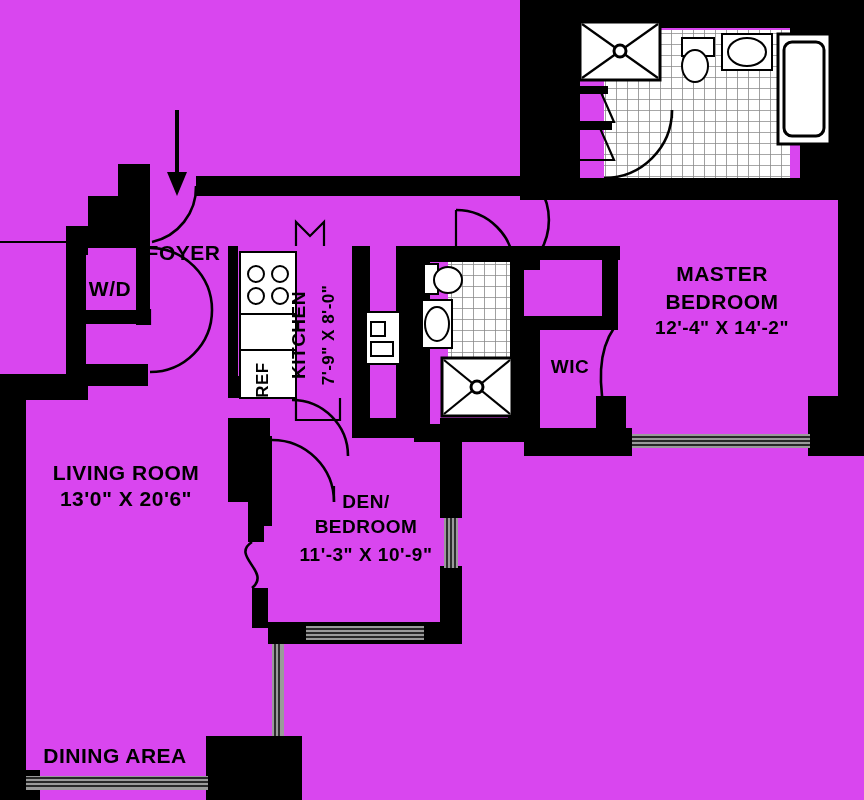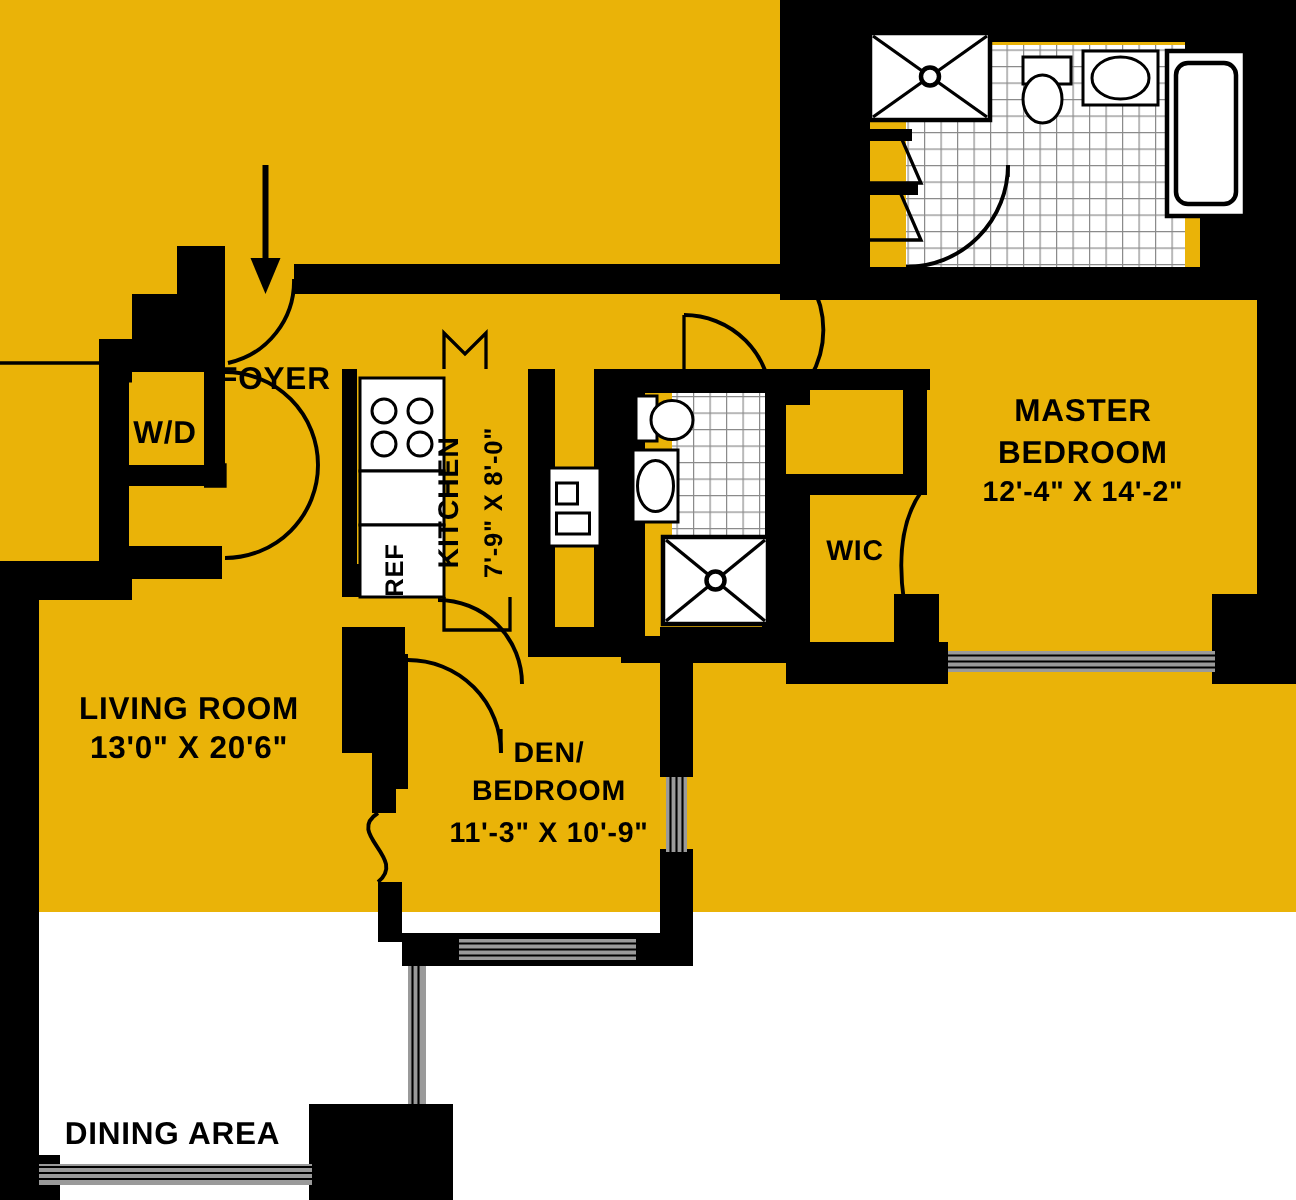--- a/index.html
+++ b/index.html
@@ -9,22 +9,22 @@
   }
   body {
     width: 864px;
     height: 800px;
     overflow: hidden;
     font-family: "Liberation Sans", sans-serif;
   }
   #floorplan-root {
     position: relative;
     width: 864px;
-    height: 608px;
-    background: #eab308;
+    height: 800px;
+    background: #d946ef;
   }
   svg.plan {
     display: block;
     width: 864px;
     height: 800px;
   }
   .room-label {
     font-family: "Liberation Sans", sans-serif;
     font-weight: bold;
     fill: #000000;

